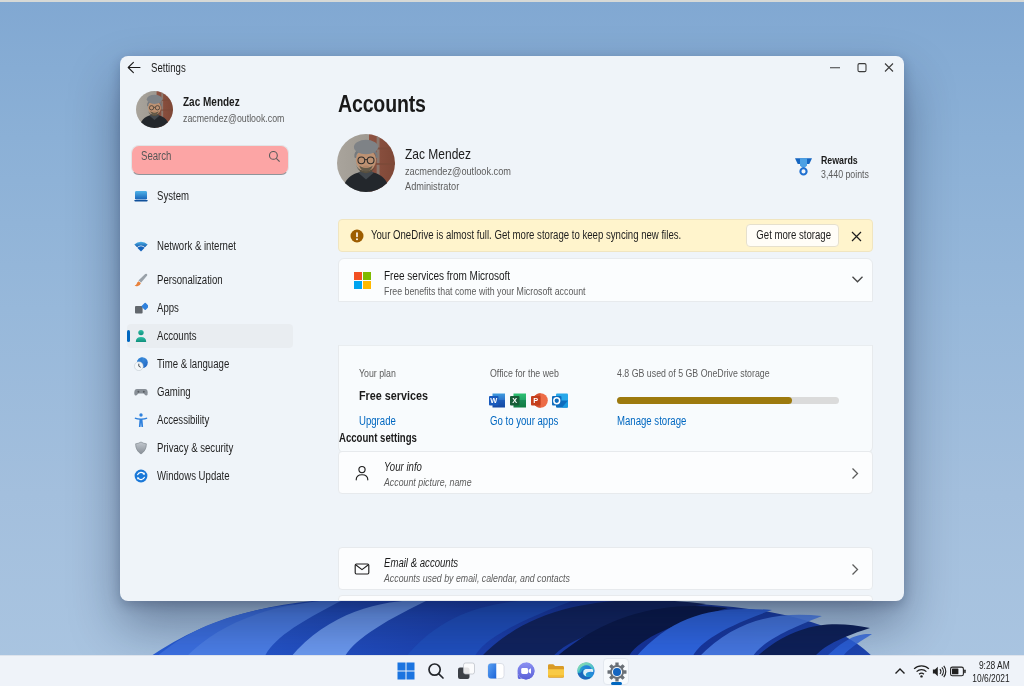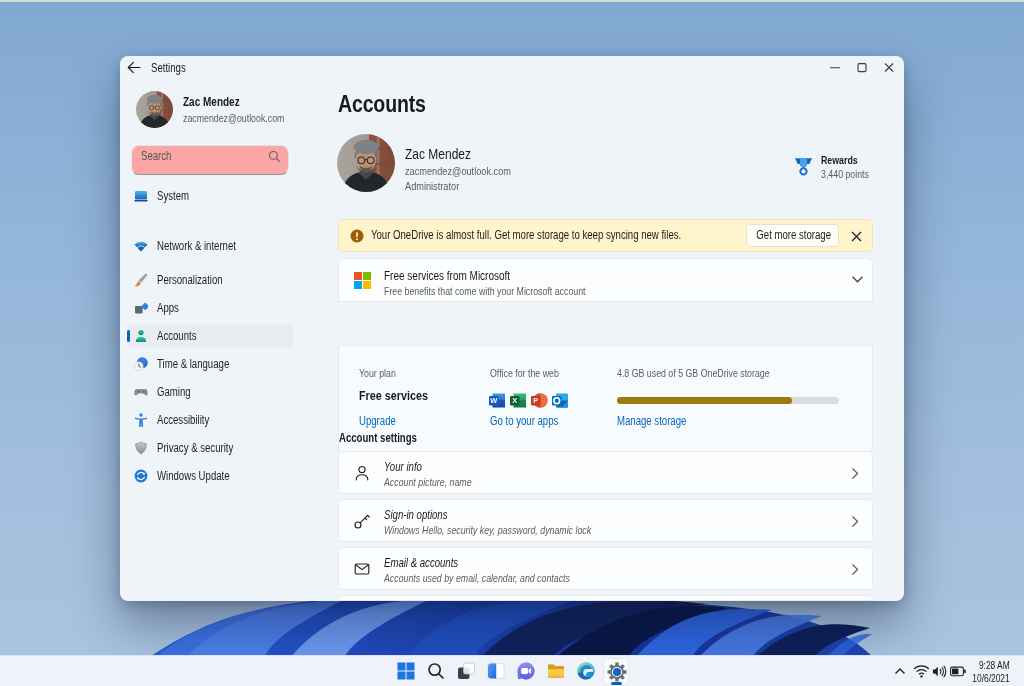--- a/index.html
+++ b/index.html
@@ -387,31 +387,20 @@
     <svg class="ric" width="18" height="18" viewBox="0 0 18 18" fill="none" stroke="#1f1f1f" stroke-width="1.15">
       <circle cx="9" cy="5.6" r="3.1"></circle>
       <path d="M3.2,15.8 c0,-3.4 2.6,-5.1 5.8,-5.1 s5.8,1.7 5.8,5.1" stroke-linecap="round"></path>
     </svg>
     <div class="t1">Your info</div>
     <div class="t2">Account picture, name</div>
     <svg class="chev" style="left:512px;top:15px" width="8" height="13" viewBox="0 0 8 13">
       <path d="M1.5 1.5 L6.5 6.5 L1.5 11.5" stroke="#5c5c5c" stroke-width="1.3" fill="none"></path>
     </svg>
   </div>
-  <div class="abs row" style="top:443px">
-    <svg class="ric" width="18" height="18" viewBox="0 0 18 18" fill="none" stroke="#1f1f1f" stroke-width="1.15">
-      <circle cx="5" cy="13" r="3"></circle>
-      <path d="M7.2 10.8 L14.6 3.4 M14.6 3.4 L16.2 5 M12 6 L13.7 7.7" stroke-linecap="round"></path>
-    </svg>
-    <div class="t1">Sign-in options</div>
-    <div class="t2">Windows Hello, security key, password, dynamic lock</div>
-    <svg class="chev" style="left:512px;top:15px" width="8" height="13" viewBox="0 0 8 13">
-      <path d="M1.5 1.5 L6.5 6.5 L1.5 11.5" stroke="#5c5c5c" stroke-width="1.3" fill="none"></path>
-    </svg>
-  </div>
   <div class="abs row" style="top:491px">
     <svg class="ric" width="18" height="18" viewBox="0 0 18 18" fill="none" stroke="#1f1f1f" stroke-width="1.15">
       <rect x="2.2" y="4" width="13.6" height="10" rx="1.2"></rect>
       <path d="M2.6 4.8 L9 9.6 L15.4 4.8"></path>
     </svg>
     <div class="t1">Email &amp; accounts</div>
     <div class="t2">Accounts used by email, calendar, and contacts</div>
     <svg class="chev" style="left:512px;top:15px" width="8" height="13" viewBox="0 0 8 13">
       <path d="M1.5 1.5 L6.5 6.5 L1.5 11.5" stroke="#5c5c5c" stroke-width="1.3" fill="none"></path>
     </svg>

